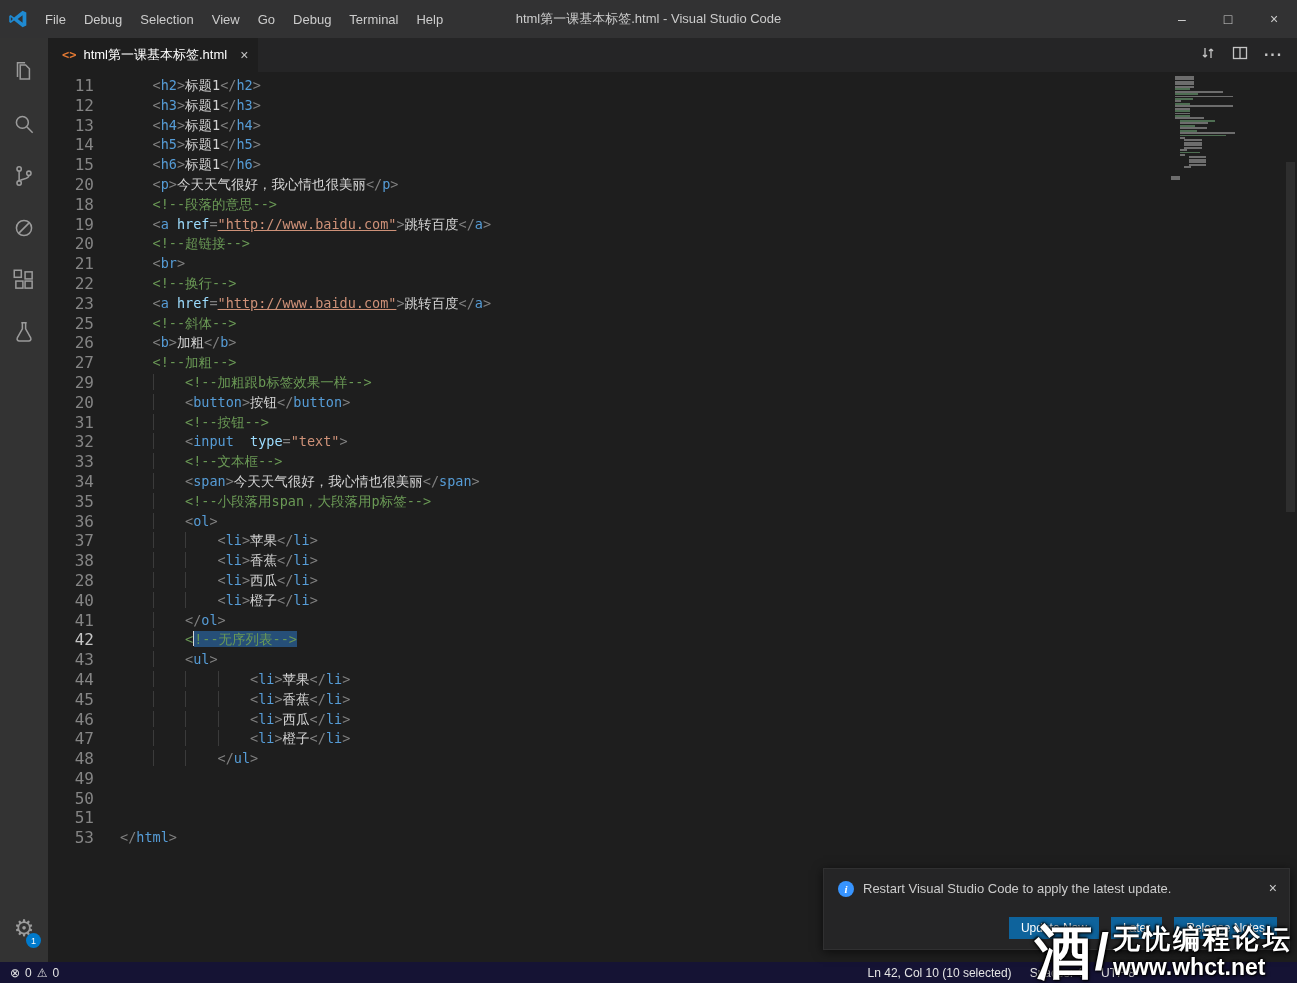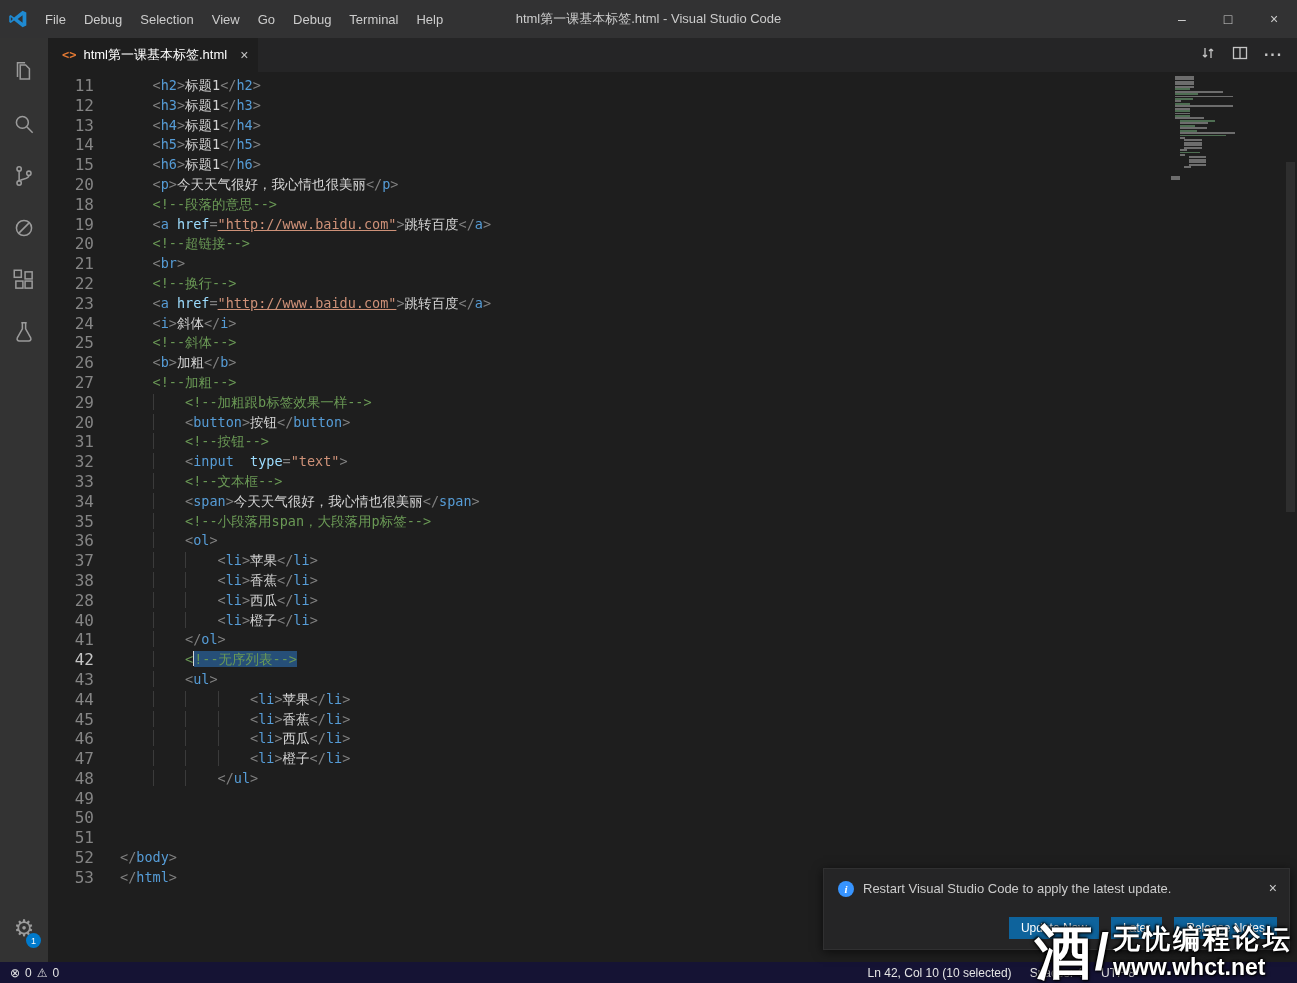--- a/index.html
+++ b/index.html
@@ -223,24 +223,20 @@
             </div>
             <div class="code-line">
               <div class="line-num">22</div>
               <div class="line-text"><span>    </span><span class="sg-c">&lt;!--换行--&gt;</span></div>
             </div>
             <div class="code-line">
               <div class="line-num">23</div>
               <div class="line-text"><span>    </span><span class="sg-p">&lt;</span><span class="sg-t">a</span><span class="sg-w"> </span><span class="sg-a">href</span><span class="sg-p">=</span><span class="sg-u">"http://www.baidu.com"</span><span class="sg-p">&gt;</span><span class="sg-x">跳转百度</span><span class="sg-p">&lt;/</span><span class="sg-t">a</span><span class="sg-p">&gt;</span></div>
             </div>
             <div class="code-line">
-              <div class="line-num">24</div>
-              <div class="line-text"><span>    </span><span class="sg-p">&lt;</span><span class="sg-t">i</span><span class="sg-p">&gt;</span><span class="sg-x">斜体</span><span class="sg-p">&lt;/</span><span class="sg-t">i</span><span class="sg-p">&gt;</span></div>
-            </div>
-            <div class="code-line">
               <div class="line-num">25</div>
               <div class="line-text"><span>    </span><span class="sg-c">&lt;!--斜体--&gt;</span></div>
             </div>
             <div class="code-line">
               <div class="line-num">26</div>
               <div class="line-text"><span>    </span><span class="sg-p">&lt;</span><span class="sg-t">b</span><span class="sg-p">&gt;</span><span class="sg-x">加粗</span><span class="sg-p">&lt;/</span><span class="sg-t">b</span><span class="sg-p">&gt;</span></div>
             </div>
             <div class="code-line">
               <div class="line-num">27</div>
               <div class="line-text"><span>    </span><span class="sg-c">&lt;!--加粗--&gt;</span></div>
@@ -329,24 +325,20 @@
               <div class="line-num">49</div>
               <div class="line-text"></div>
             </div>
             <div class="code-line">
               <div class="line-num">50</div>
               <div class="line-text"></div>
             </div>
             <div class="code-line">
               <div class="line-num">51</div>
               <div class="line-text"></div>
-            </div>
-            <div class="code-line">
-              <div class="line-num">52</div>
-              <div class="line-text"><span class="sg-p">&lt;/</span><span class="sg-t">body</span><span class="sg-p">&gt;</span></div>
             </div>
             <div class="code-line">
               <div class="line-num">53</div>
               <div class="line-text"><span class="sg-p">&lt;/</span><span class="sg-t">html</span><span class="sg-p">&gt;</span></div>
             </div>
           </div>
         <div class="minimap">
             <div class="mm-line" style="margin-left: 4.4px; width: 18.9px; background: rgb(109, 109, 109);"></div>
             <div class="mm-line" style="margin-left: 4.4px; width: 18.9px; background: rgb(109, 109, 109);"></div>
             <div class="mm-line" style="margin-left: 4.4px; width: 18.9px; background: rgb(109, 109, 109);"></div>

